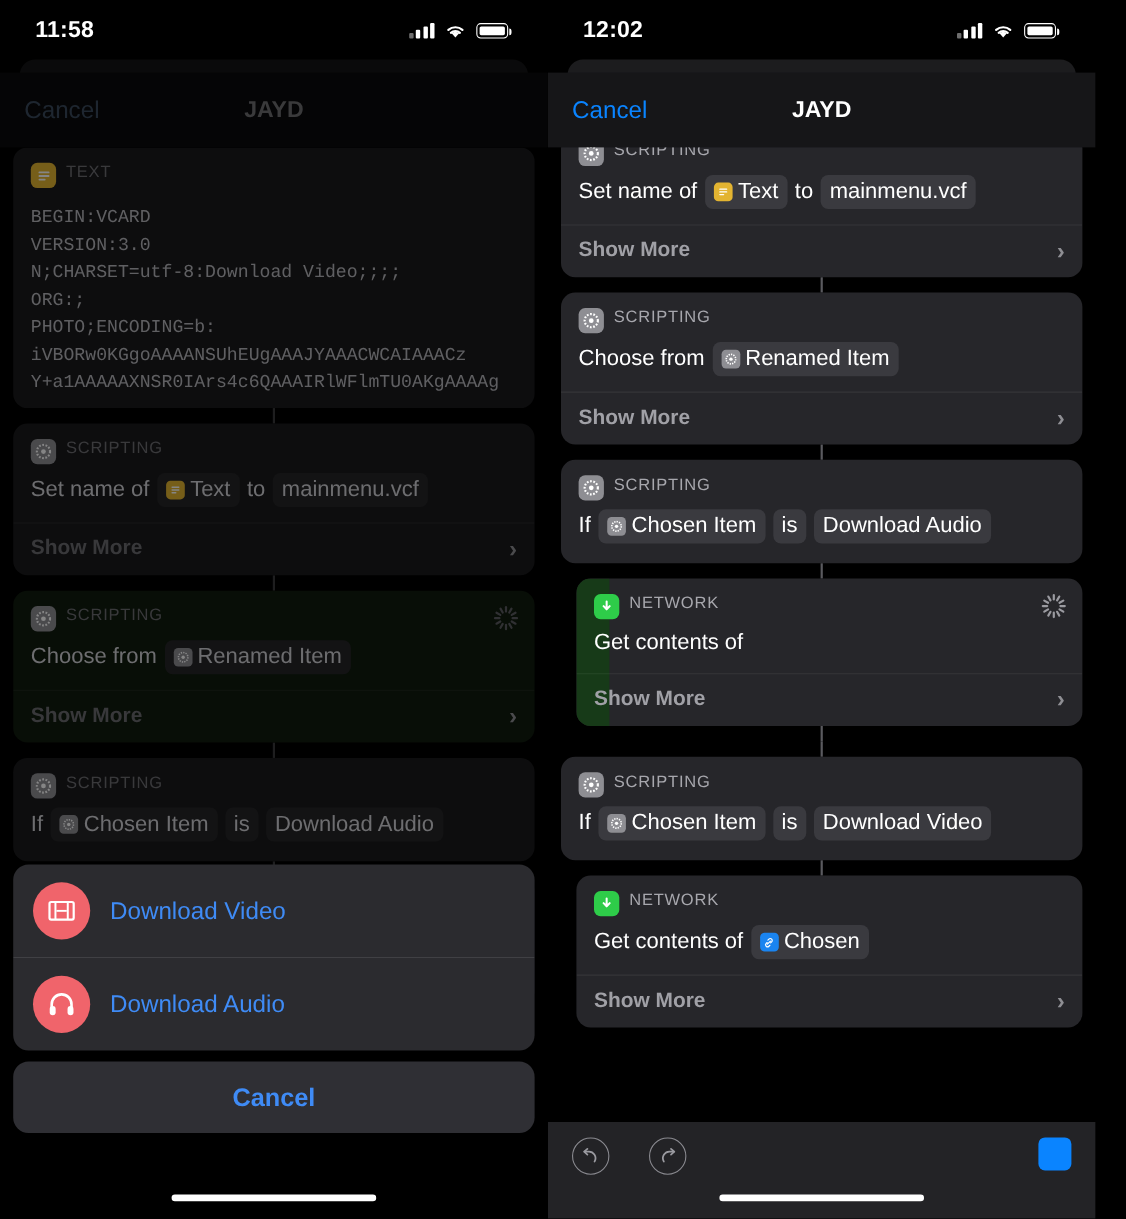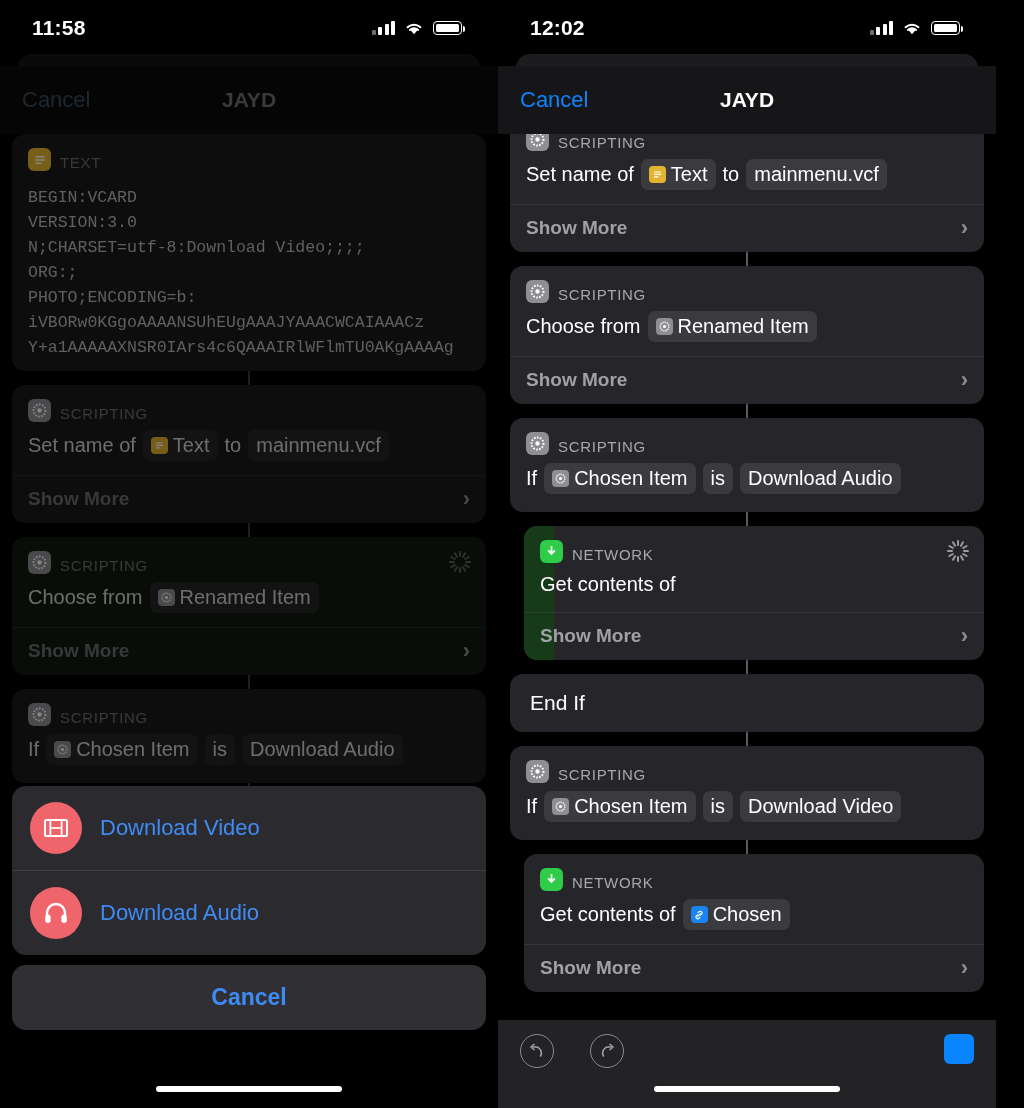--- a/index.html
+++ b/index.html
@@ -64,21 +64,21 @@
   }
   .list.offset { top: 122px; }
   .row { position: relative; padding: 0 12px; }
   .row.indent { padding-left: 26px; }
   .card {
     position: relative; background: #26262a; border-radius: 13px;
     overflow: hidden;
   }
   .dim .card { background: #1a1a1c; }
   .card.plain { padding: 16px 20px; }
-  .card-head { display: flex; align-items: flex-end; gap: 9px; padding: 14px 16px 0 16px; }
+  .card-head { display: flex; align-items: flex-start; gap: 9px; padding: 14px 16px 0 16px; }
   .glyph {
     width: 23px; height: 23px; border-radius: 6px; flex: 0 0 auto;
     display: flex; align-items: center; justify-content: center;
   }
   .glyph.gear { background: #8e8e93; }
   .glyph.text { background: #e3b431; }
   .glyph.net  { background: #2ecc49; }
   .kicker { font-size: 15px; letter-spacing: .7px; color: #a7a7ad; font-weight: 500; }
   .dim .kicker { color: #6d6d72; }
   .card-body { padding: 8px 16px 14px 16px; font-size: 20px; color: #fff;
@@ -528,25 +528,20 @@
             <span>Get contents of</span>
           </div>
           <div class="showmore" style="position:relative">
             <span>Show More</span>
             <span class="chev">›</span>
           </div>
         </div>
       </div>
       <div class="connector"></div>
 
-      <div class="row">
-        <div class="card plain" style="padding:17px 20px">
-          <span style="font-size:21px;color:#fff">End If</span>
-        </div>
-      </div>
       <div class="connector"></div>
 
       <div class="row">
         <div class="card">
           <div class="card-head">
             <div class="glyph gear">
               <svg width="15" height="15" viewBox="0 0 16 16">
                   <circle cx="8" cy="8" r="6.4" fill="none" stroke="#fff" stroke-width="2.1" stroke-dasharray="1.7 1.5"></circle>
                   <circle cx="8" cy="8" r="2.3" fill="#fff"></circle>
                 </svg>

